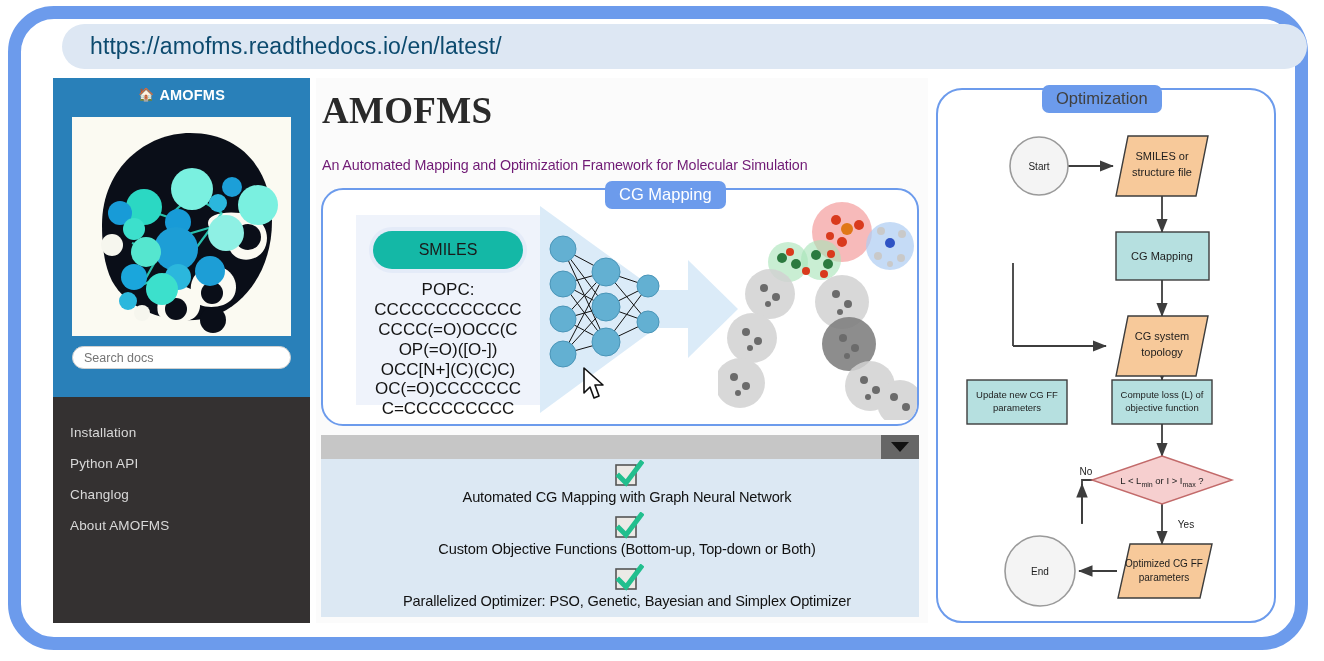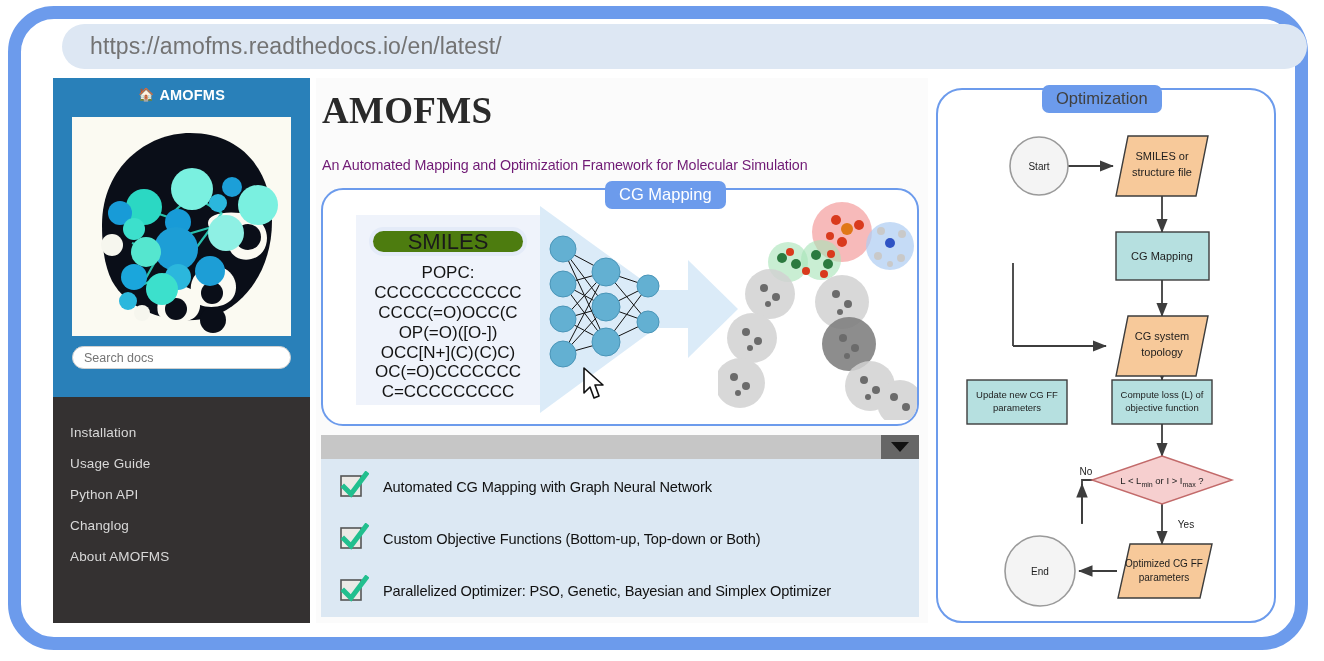--- a/index.html
+++ b/index.html
@@ -18,21 +18,21 @@
     box-sizing:border-box;
     background:#ffffff;
   }
   
   #urlbar{
     position:absolute; left:62px; top:24px; width:1245px; height:45px;
     background:#dde7f3; border-radius:23px;
     display:flex; align-items:center;
   }
   #urltext{
-    margin-left:28px; font-size:23px; color:#737373; letter-spacing:.1px;
+    margin-left:28px; font-size:23px; color:#0c4a6e; letter-spacing:.1px;
     font-family:"Liberation Sans", sans-serif;
   }
   
   #sidebar{
     position:absolute; left:53px; top:78px; width:257px; height:545px;
     background:#343131;
   }
   #sb-head{
     height:33px; background:#2980b9; color:#fff;
     display:flex; align-items:center; justify-content:center;
@@ -77,23 +77,23 @@
   #cg-badge{
     position:absolute; left:289px; top:103px; z-index:4;
     background:#6c9bec; color:#fff; font-size:16.5px;
     padding:4px 14px 5px 14px; border-radius:7px;
   }
   #smiles-box{
     position:absolute; left:33px; top:25px; width:184px; height:190px;
     background:#eff3fb;
   }
   #smiles-pill{
-    margin:16px auto 0 auto; width:150px; height:21px; background:#4d7c0f;
+    margin:16px auto 0 auto; width:150px; height:38px; background:#14b8a6;
     border-radius:19px; display:flex; align-items:center; justify-content:center;
-    font-size:22px; color:#1a1a1a; box-shadow:0 0 0 4px #e4ebf8;
+    font-size:16px; color:#1a1a1a; box-shadow:0 0 0 4px #e4ebf8;
   }
   #smiles-text{
     margin-top:11px; text-align:center; font-size:17px; color:#141414;
     line-height:1.17;
   }
   #smiles-text div{white-space:nowrap;}
   
   #nn-wrap{position:absolute;left:215px;top:12px;width:205px;height:215px;}
   #mol-wrap{position:absolute;left:395px;top:8px;width:200px;height:222px;}
   
@@ -103,21 +103,21 @@
   }
   #scroll-thumb{
     position:absolute; right:0; top:0; width:38px; height:24px; background:#666666;
     display:flex;align-items:center;justify-content:center;
   }
   #cursor{position:absolute; left:583px; top:367px; width:24px;height:34px;z-index:6;}
   #features{
     position:absolute; left:5px; top:381px; width:598px; height:158px;
     background:#dce8f3;
   }
-  .feat{display:flex;align-items:center;height:48px;margin-top:4px;}
+  .feat{display:flex;align-items:center;height:48px;margin-top:4px;flex-direction:column;}
   .feat .chk{width:30px;height:26px;margin-left:18px;position:relative;flex:0 0 auto;}
   .feat .lbl{margin-left:14px;font-size:14.6px;color:#111;letter-spacing:-.15px;}
   
   #flow-panel{
     position:absolute; left:936px; top:88px; width:340px; height:535px;
     border:2px solid #6c9bec; border-radius:26px; background:#fff;
     box-sizing:border-box;
   }
   #flow-badge{
     position:absolute; left:1042px; top:85px; z-index:5;
@@ -183,23 +183,20 @@
       <circle cx="90" cy="172" r="16" fill="#3ce0cc"></circle>
       <circle cx="70" cy="196" r="8" fill="#f6f6ee"></circle>
     </svg>
   </div>
   <div id="sb-searchwrap">
     <input id="sb-search" type="text" placeholder="Search docs" style="">
   </div>
   <div id="sb-nav">
     <div class="sb-item">
       <span>Installation</span>
-    </div>
-    <div class="sb-item">
-      <span>Usage Guide</span>
     </div>
     <div class="sb-item">
       <span>Python API</span>
     </div>
     <div class="sb-item">
       <span>Changlog</span>
     </div>
     <div class="sb-item">
       <span>About AMOFMS</span>
     </div>

